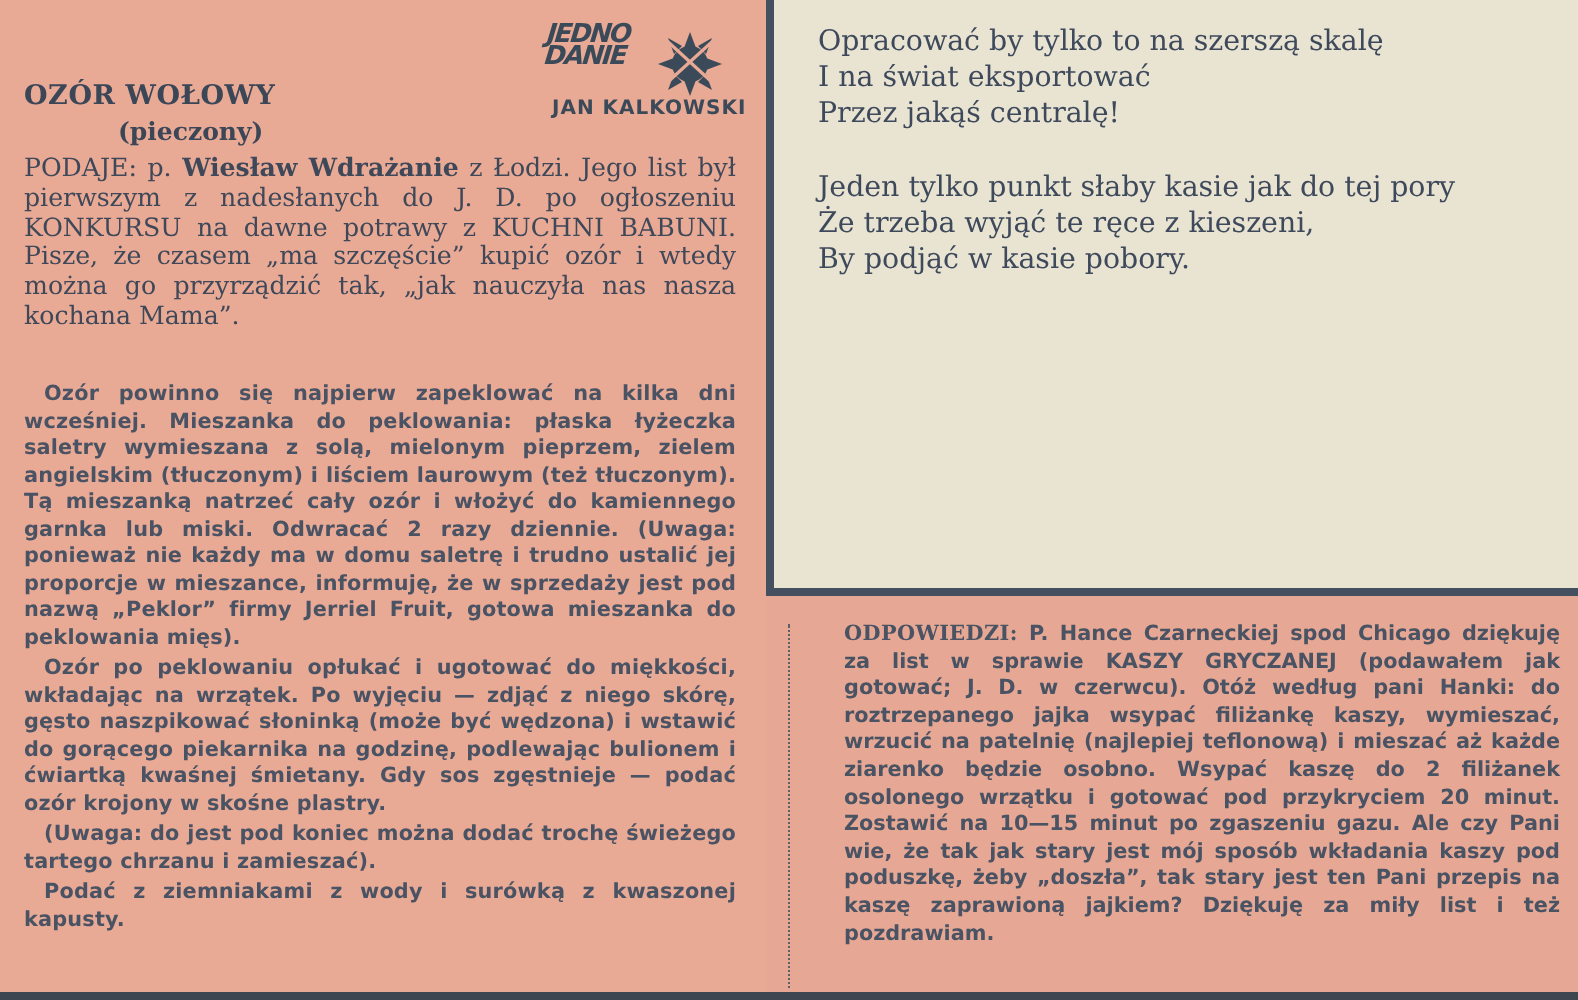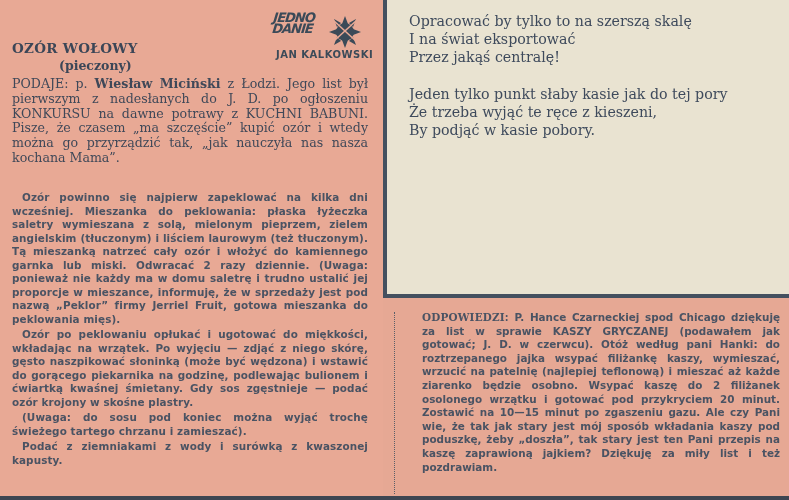--- a/index.html
+++ b/index.html
@@ -117,27 +117,27 @@
         <line x1="6" y1="6" x2="30" y2="28" stroke="#e8a995" stroke-width="1.6"></line>
         <line x1="30" y1="6" x2="8" y2="26" stroke="#e8a995" stroke-width="1.6"></line>
       </svg>
       <div class="logo-author">JAN KALKOWSKI</div>
     </div>
 
     <div class="title">OZÓR WOŁOWY</div>
     <div class="subtitle">(pieczony)</div>
 
     <div class="lead">
-      <span>PODAJE: p. </span><span class="name">Wiesław Miciński</span><span> z Łodzi. Jego list był pierwszym z nadesłanych do J. D. po ogłoszeniu KONKURSU na dawne potrawy z KUCHNI BABUNI. Pisze, że czasem „ma szczęście” kupić ozór i wtedy można go przyrządzić tak, „jak nauczyła nas nasza kochana Mama”.</span>
+      <span>PODAJE: p. </span><span class="name">Wiesław Wdrażanie</span><span> z Łodzi. Jego list był pierwszym z nadesłanych do J. D. po ogłoszeniu KONKURSU na dawne potrawy z KUCHNI BABUNI. Pisze, że czasem „ma szczęście” kupić ozór i wtedy można go przyrządzić tak, „jak nauczyła nas nasza kochana Mama”.</span>
     </div>
 
     <div class="body-text">
       <p>Ozór powinno się najpierw zapeklować na kilka dni wcześniej. Mieszanka do peklowania: płaska łyżeczka saletry wymieszana z solą, mielonym pieprzem, zielem angielskim (tłuczonym) i liściem laurowym (też tłuczonym). Tą mieszanką natrzeć cały ozór i włożyć do kamiennego garnka lub miski. Odwracać 2 razy dziennie. (Uwaga: ponieważ nie każdy ma w domu saletrę i trudno ustalić jej proporcje w mieszance, informuję, że w sprzedaży jest pod nazwą „Peklor” firmy Jerriel Fruit, gotowa mieszanka do peklowania mięs).</p>
       <p>Ozór po peklowaniu opłukać i ugotować do miękkości, wkładając na wrzątek. Po wyjęciu — zdjąć z niego skórę, gęsto naszpikować słoninką (może być wędzona) i wstawić do gorącego piekarnika na godzinę, podlewając bulionem i ćwiartką kwaśnej śmietany. Gdy sos zgęstnieje — podać ozór krojony w skośne plastry.</p>
-      <p>(Uwaga: do sosu pod koniec można wyjąć trochę świeżego tartego chrzanu i zamieszać).</p>
+      <p>(Uwaga: do jest pod koniec można dodać trochę świeżego tartego chrzanu i zamieszać).</p>
       <p>Podać z ziemniakami z wody i surówką z kwaszonej kapusty.</p>
     </div>
   </div>
 
   <div class="vrule"></div>
 
   <div class="poem-box"></div>
   <div class="poem">
     <div class="stanza">
       <span class="line">Opracować by tylko to na szerszą skalę</span>

